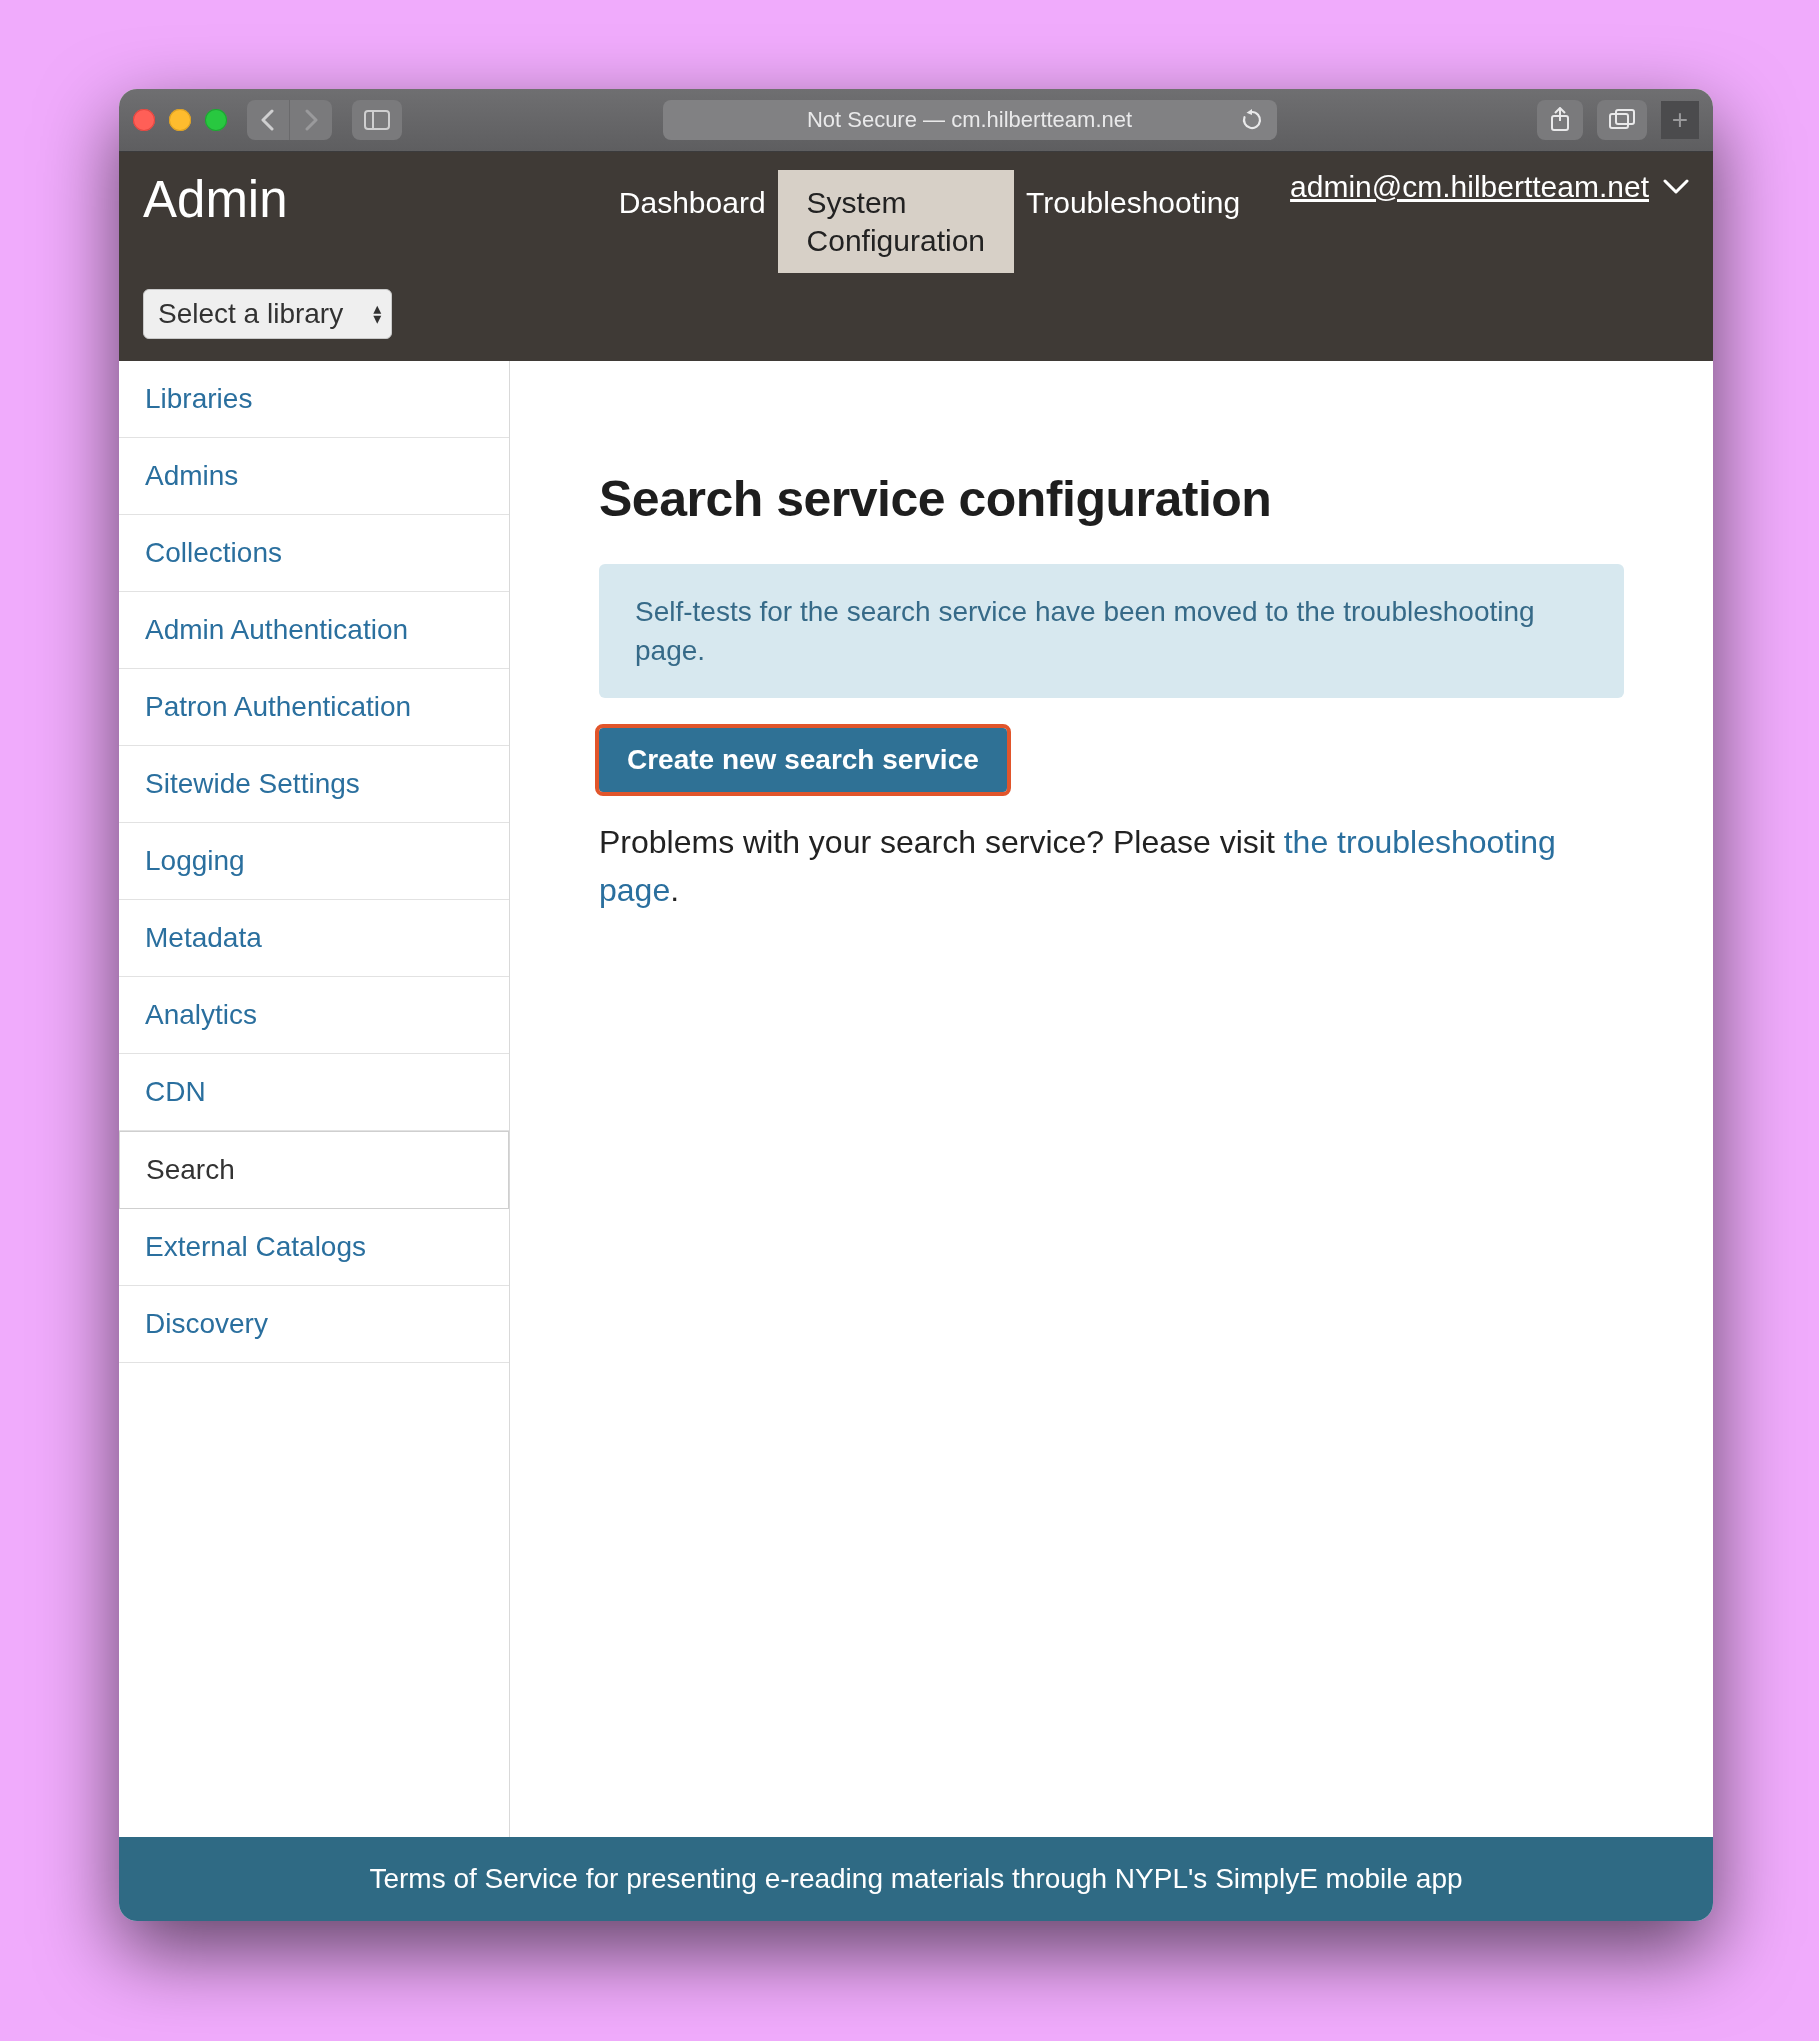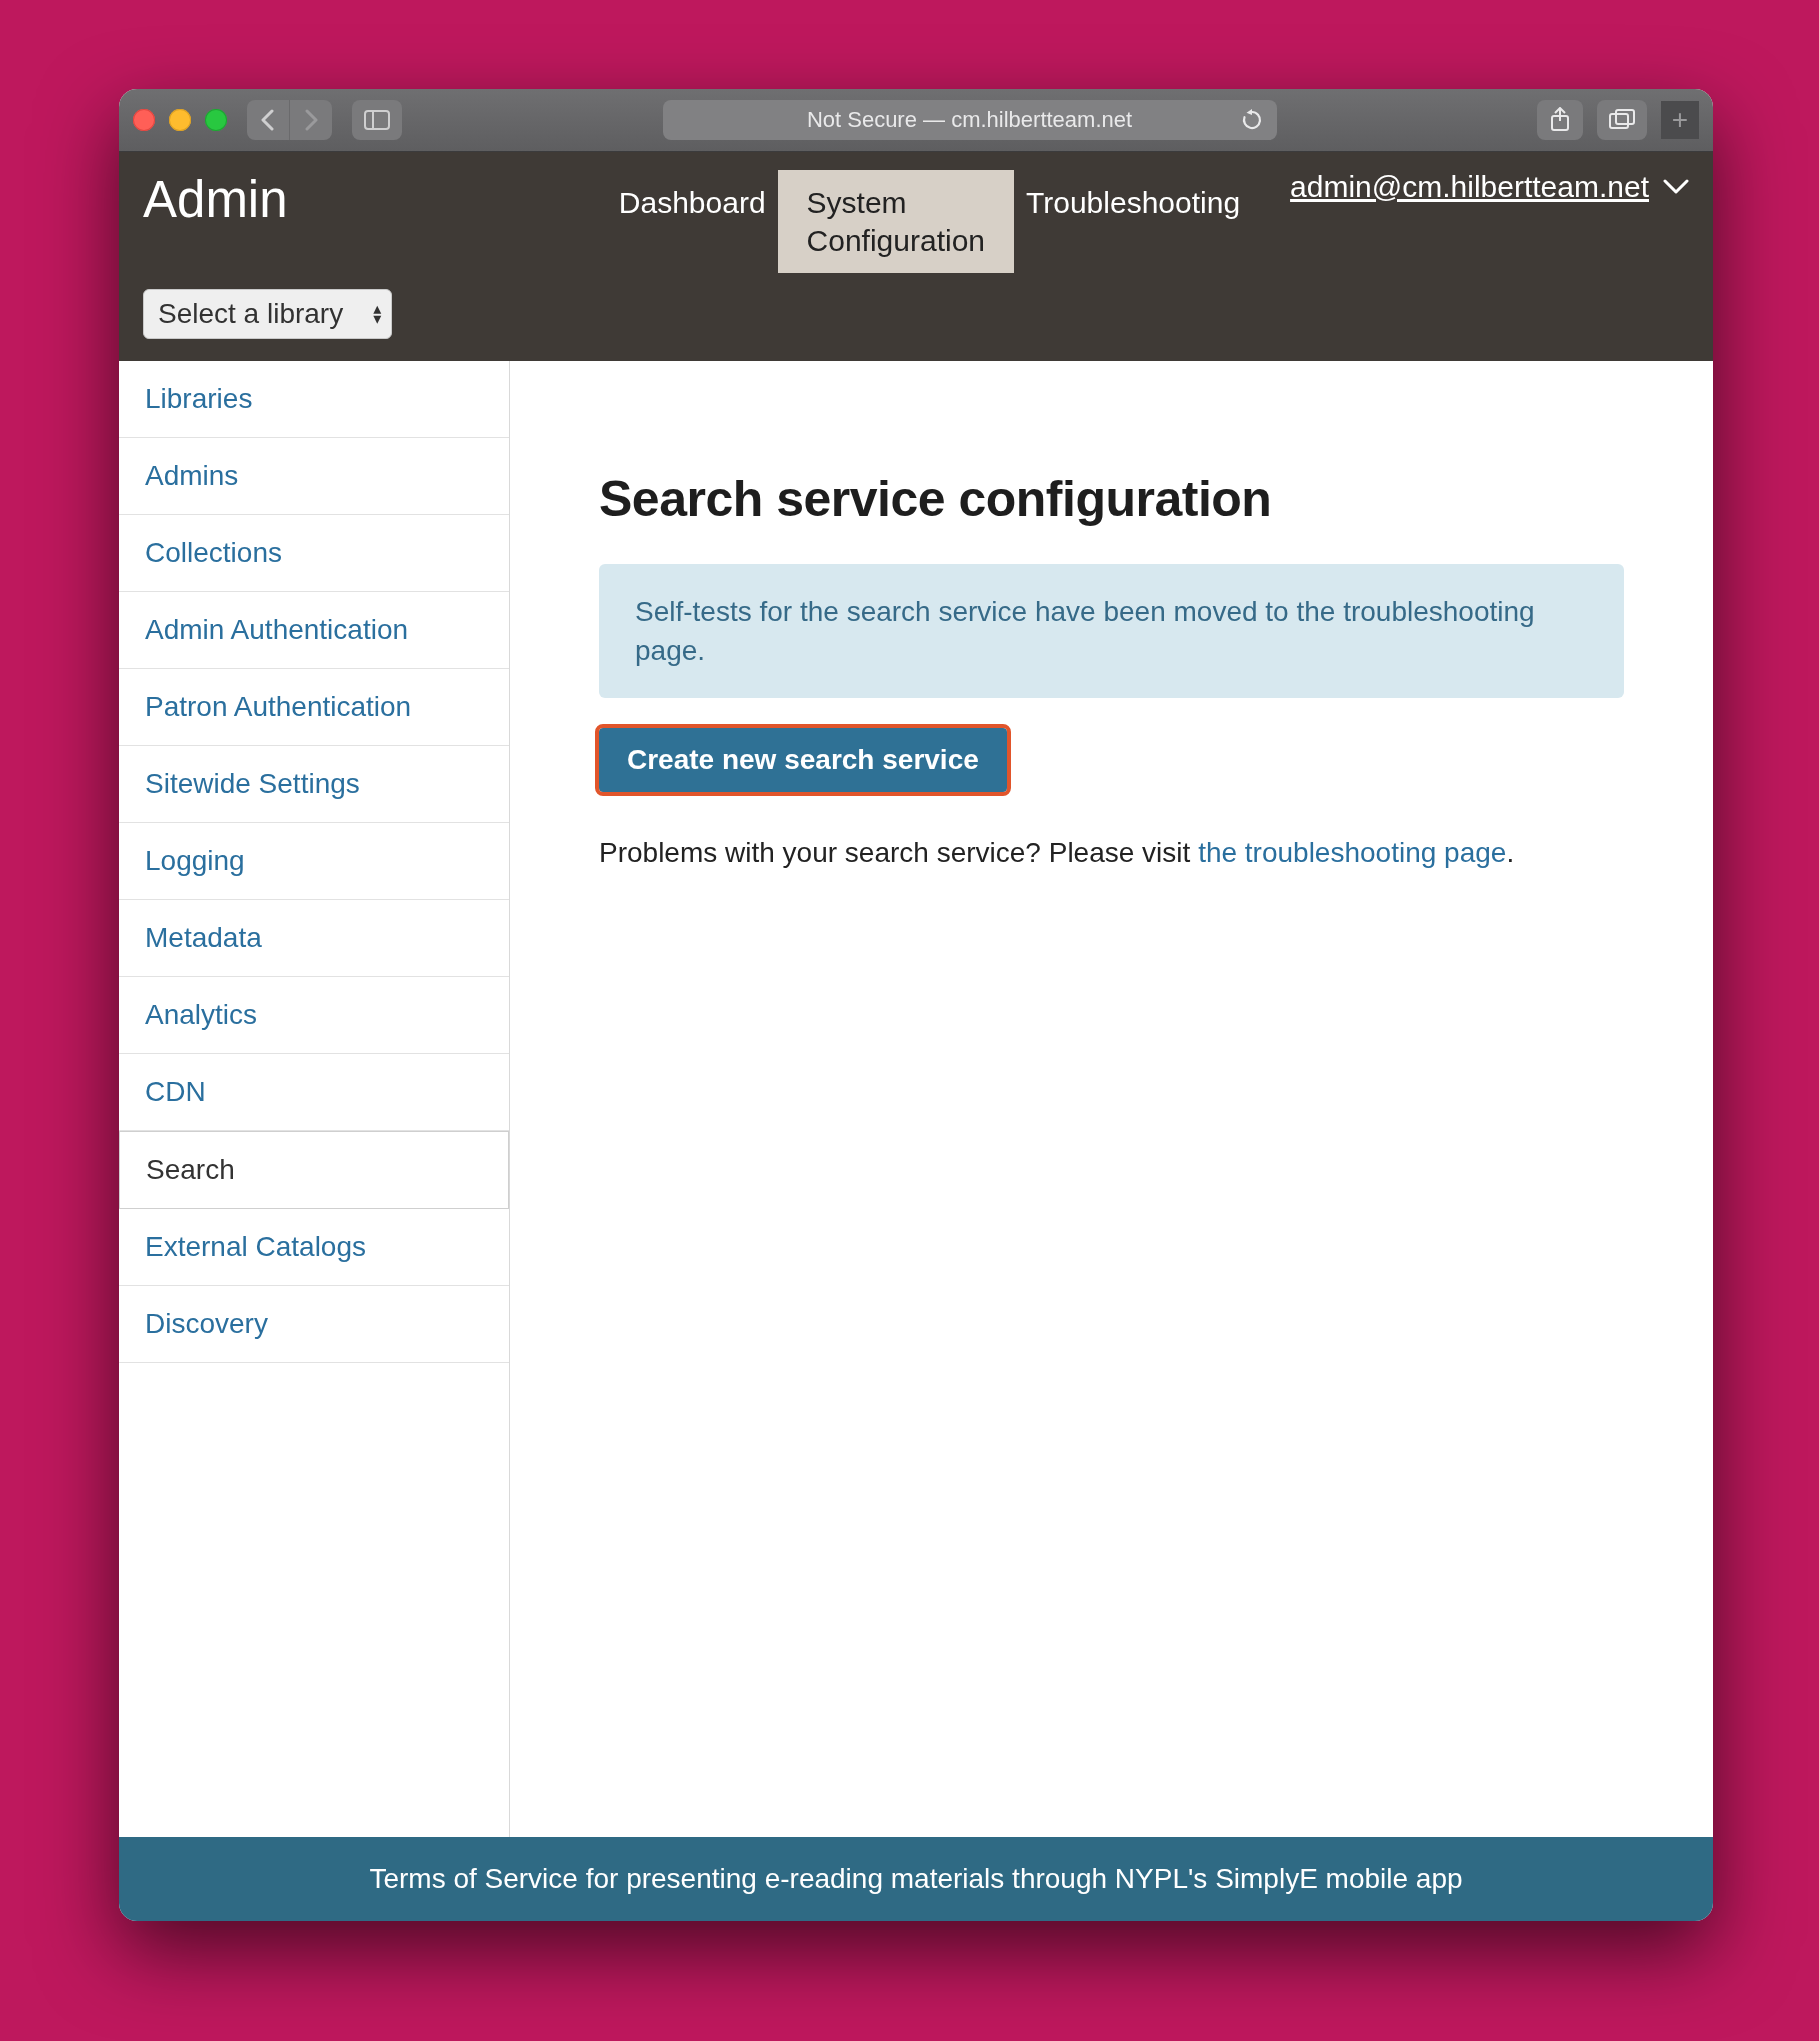--- a/index.html
+++ b/index.html
@@ -8,21 +8,21 @@
     background: #000;
     font-family: -apple-system, BlinkMacSystemFont, "Segoe UI", Helvetica, Arial, sans-serif;
     display: flex;
     align-items: flex-start;
     justify-content: center;
   }
   .stage {
     width: 1820px;
     height: 2041px;
     position: relative;
-    background: #be185d;
+    background: #f0abfc;
   }
   .browser-window {
     position: absolute;
     left: 119px;
     top: 89px;
     width: 1594px;
     height: 1832px;
     background: #fff;
     border-radius: 18px;
     overflow: hidden;
@@ -142,21 +142,21 @@
   }
   .primary-btn {
     display:inline-block;
     background:#2f7195; color:#fff; font-size:28px; font-weight:600;
     padding: 16px 28px; border-radius:4px;
     outline: 4px solid #e1552b;
     outline-offset: 0;
     cursor:pointer; border:none;
   }
   .problems {
-    margin-top: 40px; font-size:28px; color:#222; line-height:1.5;
+    margin-top: 26px; font-size:32px; color:#222; line-height:1.5;
   }
   .problems a { color:#2a6f9e; text-decoration:none; }
   
   .app-footer {
     background:#2f6a84;
     color:#fff; font-size:28px; text-align:center;
     padding: 26px 20px;
   }
   svg { display:block; }
 </style>

